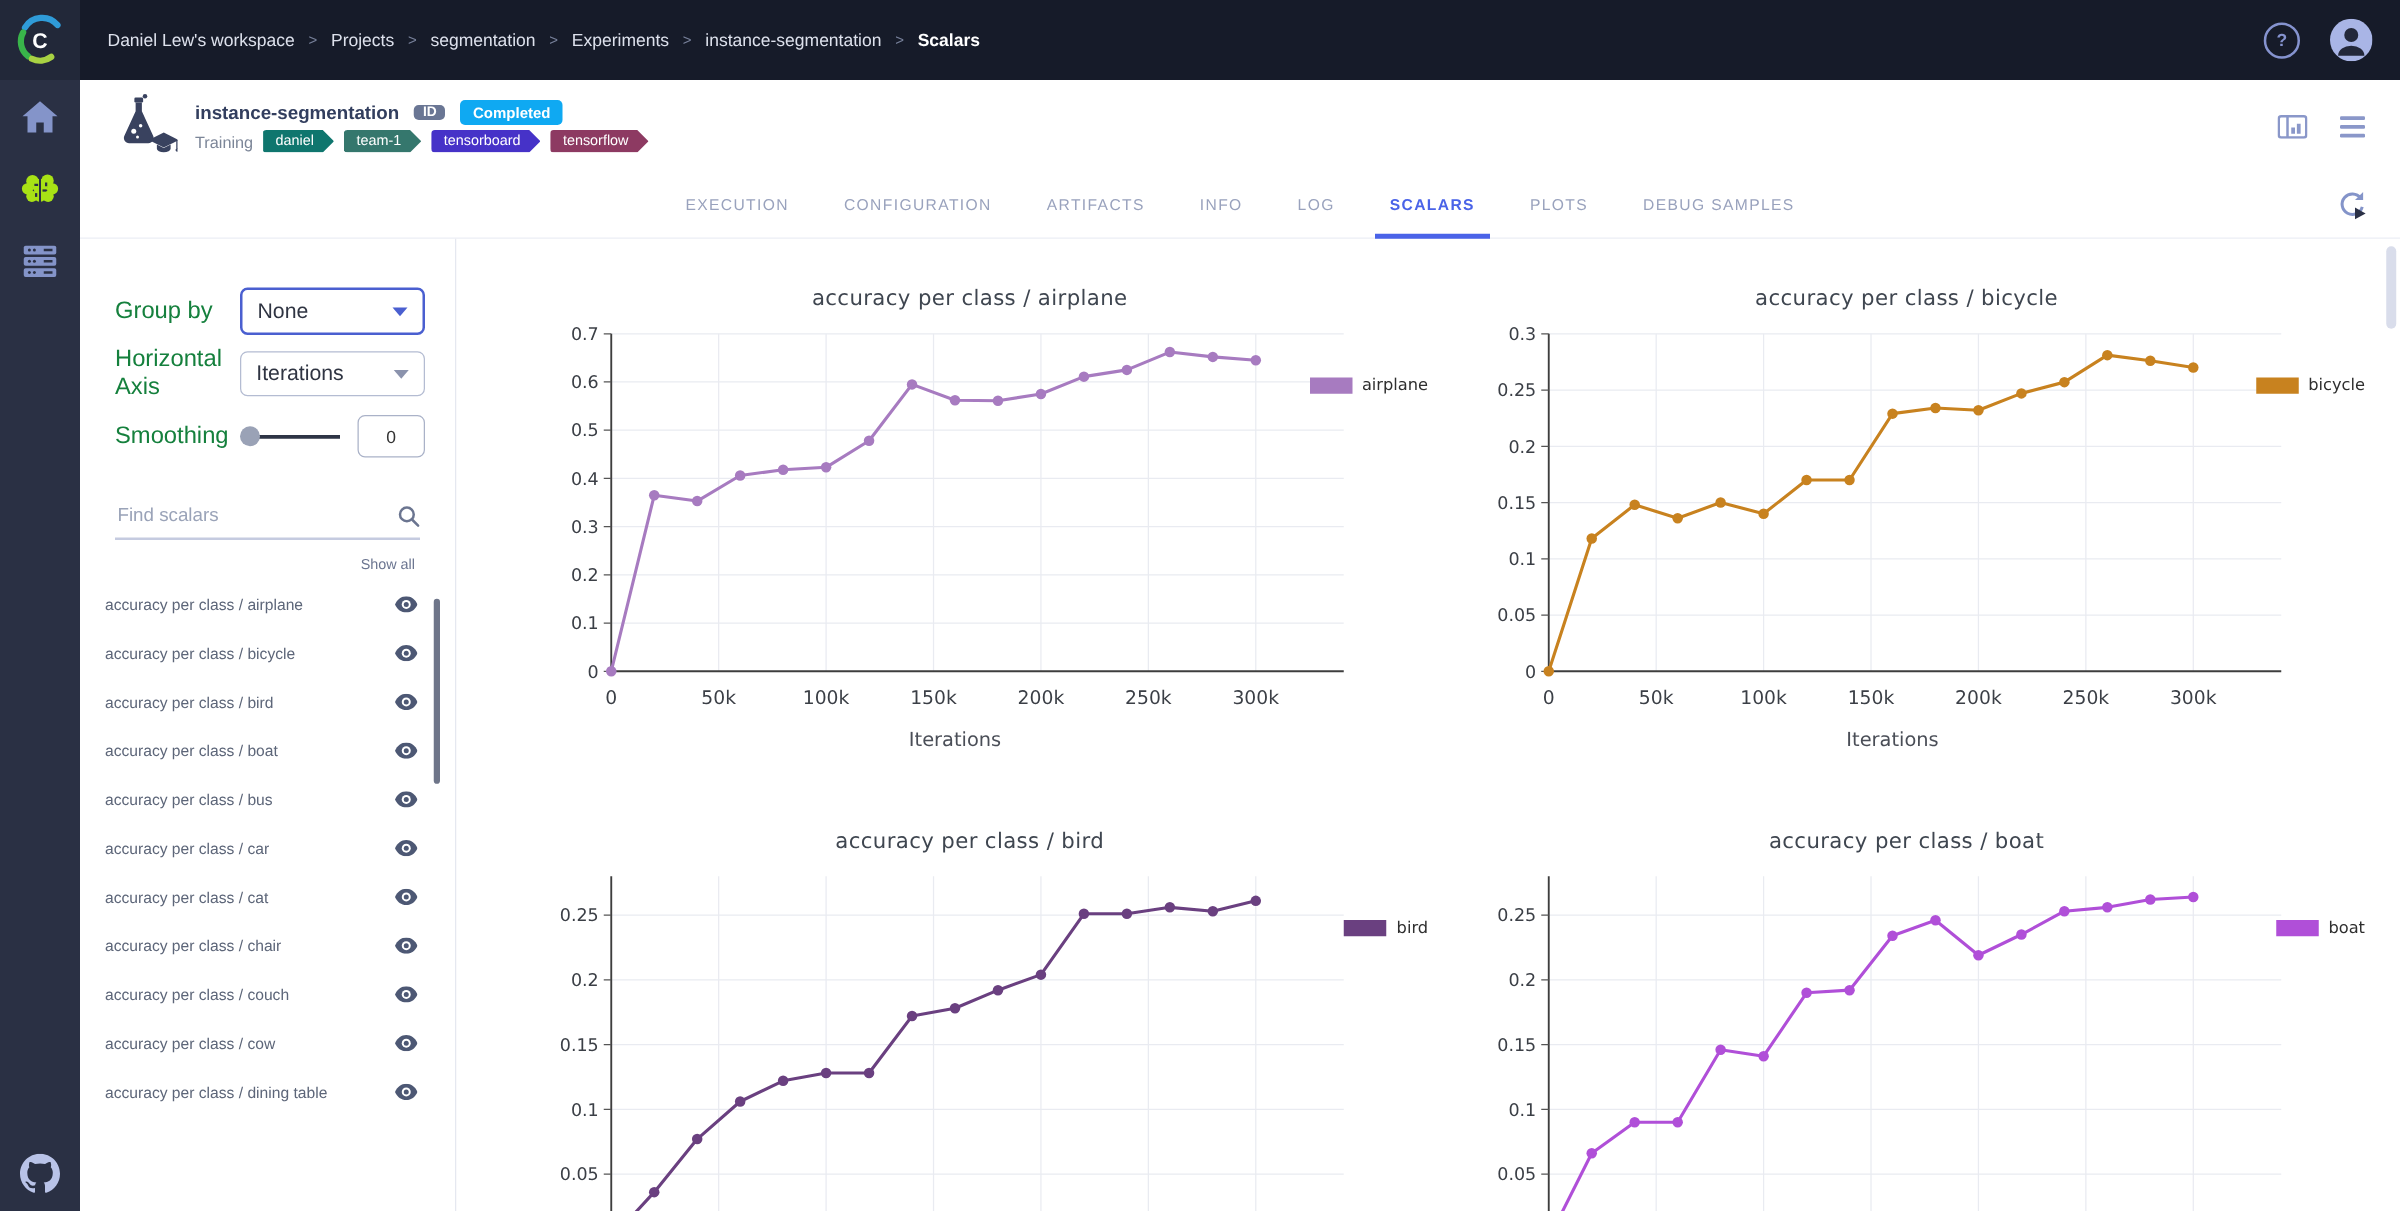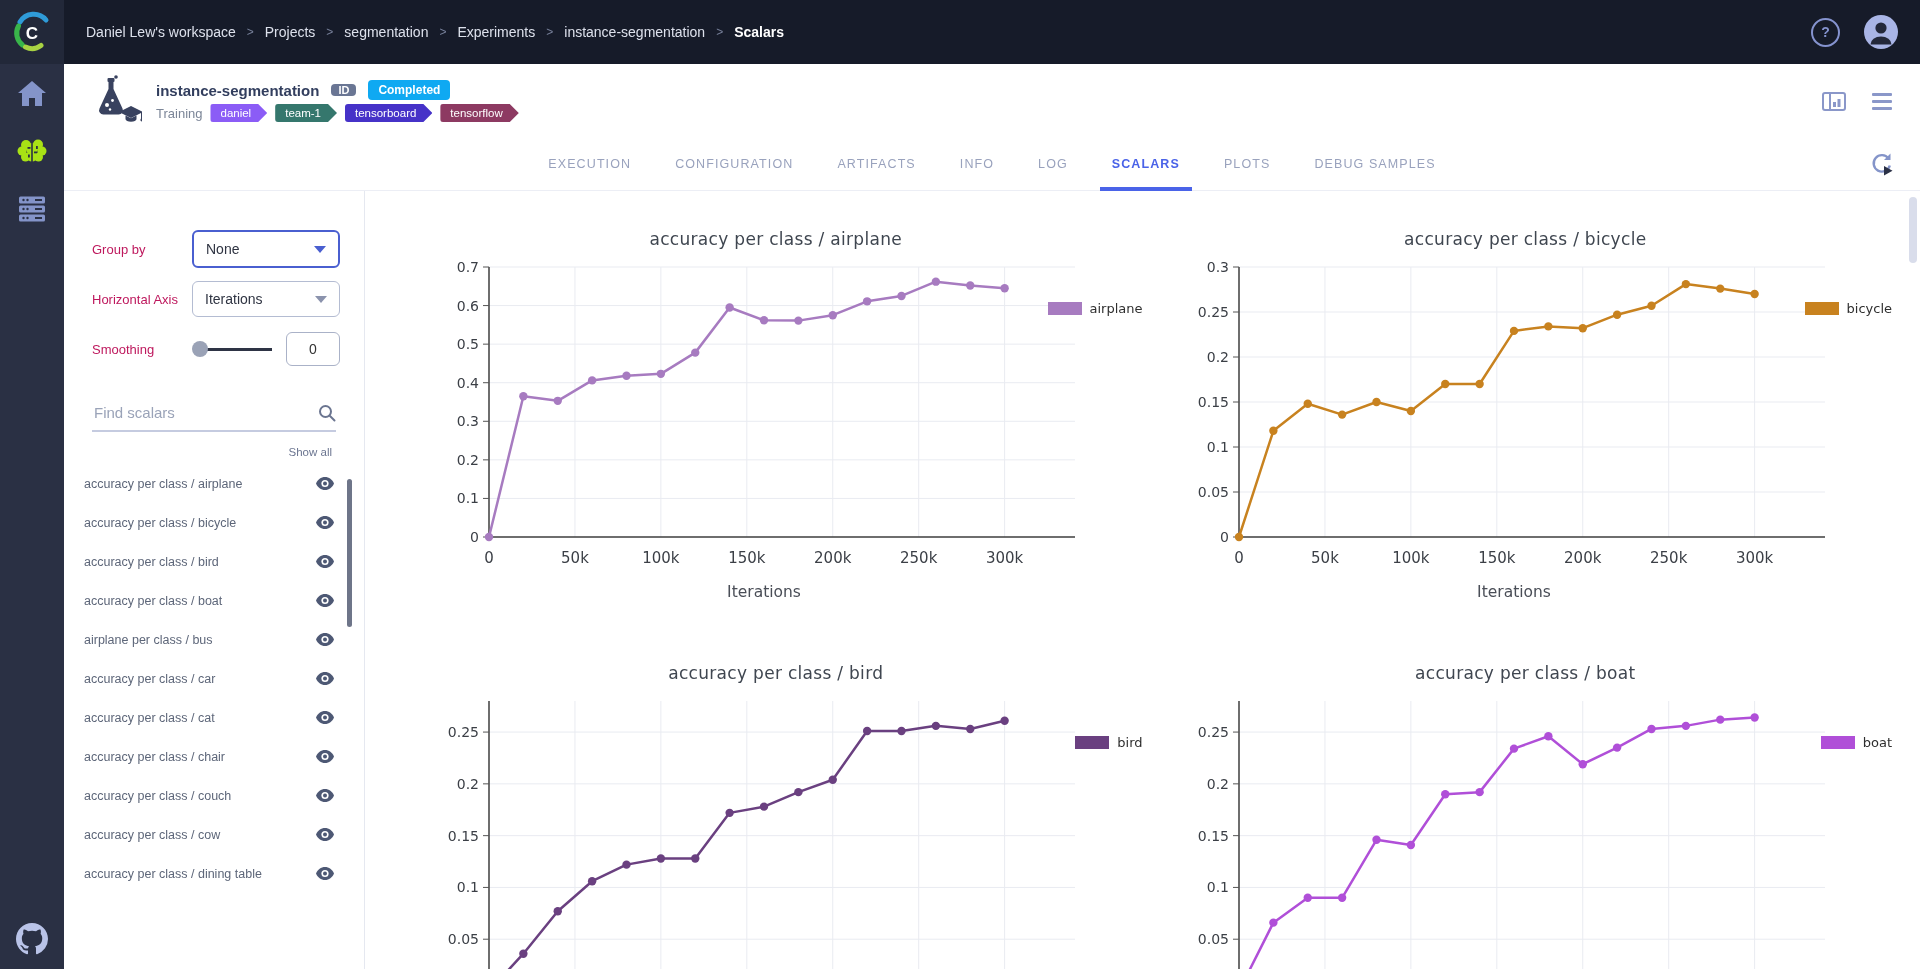--- a/index.html
+++ b/index.html
@@ -46,23 +46,23 @@
   .tabs{display:flex;}
   .tab{display:flex;align-items:center;padding:0 22px;font-size:12.5px;letter-spacing:1.1px;color:#99a2bd;cursor:pointer;position:relative;white-space:nowrap;}
   .tab.active{color:#4a63e8;font-weight:700;}
   .tab.active::after{content:"";position:absolute;left:10px;right:10px;bottom:-1px;height:4px;background:#4a63e8;}
   .refresh-btn{position:absolute;right:26px;top:14px;cursor:pointer;}
 
   
   .body-row{flex:1;display:flex;min-height:0;}
   .sidepanel{width:300px;flex:0 0 300px;border-right:1px solid #e5e8f0;position:relative;padding-top:40px;}
   .ctl-row{display:flex;align-items:center;margin:0 24px 14px 28px;height:36px;}
-  .ctl-label{width:100px;font-size:13px;color:#be185d;flex:0 0 100px;}
+  .ctl-label{width:100px;font-size:19px;color:#15803d;flex:0 0 100px;}
   .select{flex:1;display:flex;align-items:center;justify-content:space-between;height:34px;padding:0 12px;
-    border:1px solid #b4bcd2;border-radius:6px;font-size:14px;color:#2f3442;cursor:pointer;background:#fff;}
+    border:1px solid #b4bcd2;border-radius:6px;font-size:17px;color:#2f3442;cursor:pointer;background:#fff;}
   .select.focused{border:2px solid #4a5fd0;}
   .caret{width:0;height:0;border-left:6px solid transparent;border-right:6px solid transparent;border-top:7px solid #8b93ad;}
   .caret.blue{border-top-color:#4a5fd0;}
   .slider{position:relative;flex:1;height:16px;margin-right:14px;cursor:pointer;}
   .slider-track{position:absolute;left:8px;right:0;top:7px;height:2.5px;background:#2e3445;}
   .slider-knob{position:absolute;left:0;top:0;width:16px;height:16px;border-radius:50%;background:#9aa2b6;cursor:grab;}
   .num-input{width:48px;height:30px;border:1px solid #aab2c8;border-radius:6px;text-align:center;font-size:14px;color:#333;
     font-family:"Liberation Sans",sans-serif;}
   .search-row{margin:36px 28px 0 28px;display:flex;align-items:center;border-bottom:2px solid #c5cbe0;padding-bottom:8px;}
   .search-input{flex:1;border:none;outline:none;font-size:15px;color:#333;font-family:"Liberation Sans",sans-serif;}
@@ -202,21 +202,21 @@
         </div>
         <div class="exp-meta">
           <div class="exp-title-row">
             <span class="exp-title">instance-segmentation</span>
             <span class="id-badge">ID</span>
             <span class="status-badge">Completed</span>
           </div>
           <div class="exp-tags-row">
             <span class="exp-type">Training</span>
             <span id="tags" style="display:flex;gap:8px;">
-                <span class="tag-chip" style="background: #8b5cf6;">daniel</span>
+                <span class="tag-chip" style="background: #0f766e;">daniel</span>
                 <span class="tag-chip" style="background: rgb(53, 119, 109);">team-1</span>
                 <span class="tag-chip" style="background: rgb(70, 50, 200);">tensorboard</span>
                 <span class="tag-chip" style="background: rgb(141, 58, 98);">tensorflow</span>
               </span>
           </div>
         </div>
         <div class="header-actions">
           <div>
             <svg width="24" height="19" viewBox="0 0 24 19">
               <rect x="1" y="1" width="22" height="17" rx="2" fill="none" stroke="#8a97c9" stroke-width="2"></rect>
@@ -325,21 +325,21 @@
                 <span class="scalar-label">accuracy per class / boat</span>
                 <span class="eye">
                   <svg width="18" height="13" viewBox="0 0 18 13">
                     <path d="M9 0C5 0 1.7 2.6 0 6.5 1.7 10.4 5 13 9 13s7.3-2.6 9-6.5C16.3 2.6 13 0 9 0z" fill="#4d5874"></path>
                     <circle cx="9" cy="6.5" r="3.6" fill="#fff"></circle>
                     <circle cx="9" cy="6.5" r="2" fill="#4d5874"></circle>
                   </svg>
                 </span>
               </div>
               <div class="scalar-row">
-                <span class="scalar-label">airplane per class / bus</span>
+                <span class="scalar-label">accuracy per class / bus</span>
                 <span class="eye">
                   <svg width="18" height="13" viewBox="0 0 18 13">
                     <path d="M9 0C5 0 1.7 2.6 0 6.5 1.7 10.4 5 13 9 13s7.3-2.6 9-6.5C16.3 2.6 13 0 9 0z" fill="#4d5874"></path>
                     <circle cx="9" cy="6.5" r="3.6" fill="#fff"></circle>
                     <circle cx="9" cy="6.5" r="2" fill="#4d5874"></circle>
                   </svg>
                 </span>
               </div>
               <div class="scalar-row">
                 <span class="scalar-label">accuracy per class / car</span>

